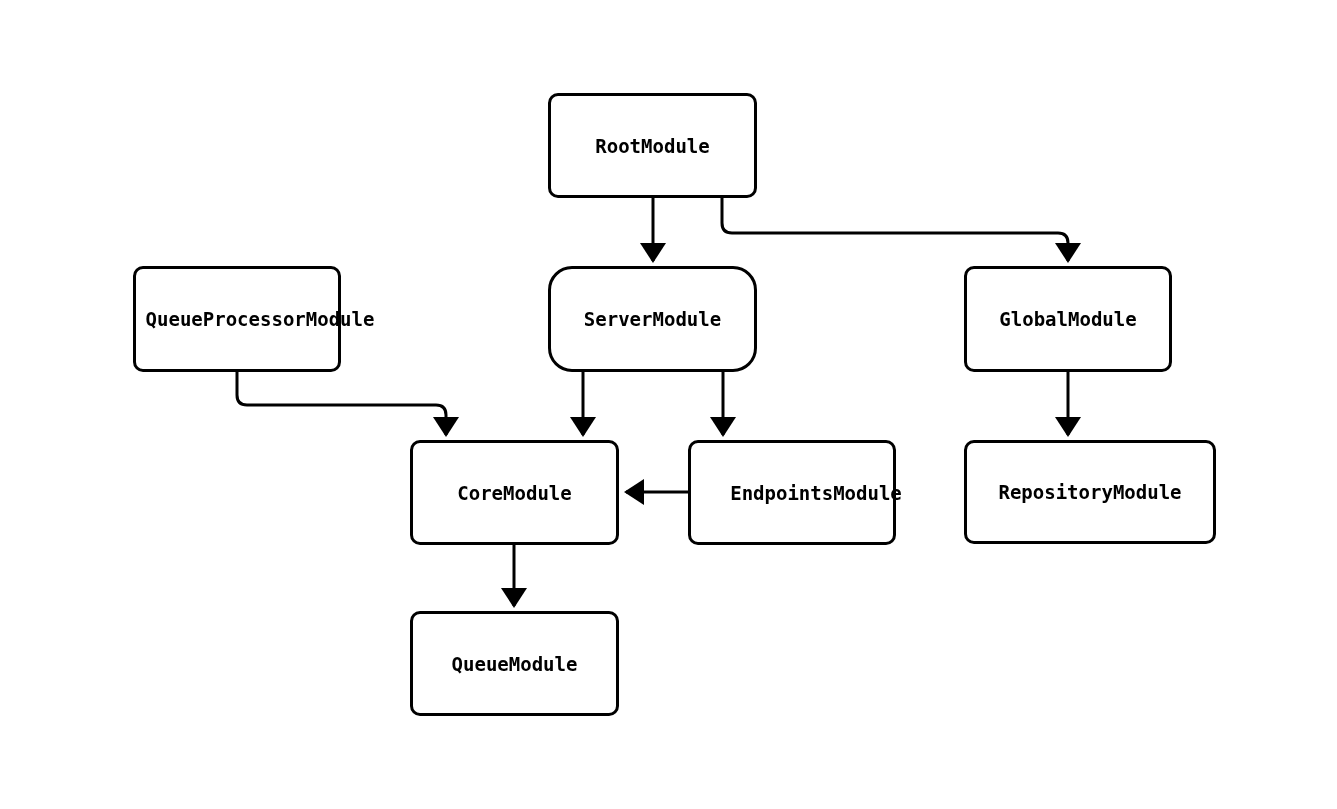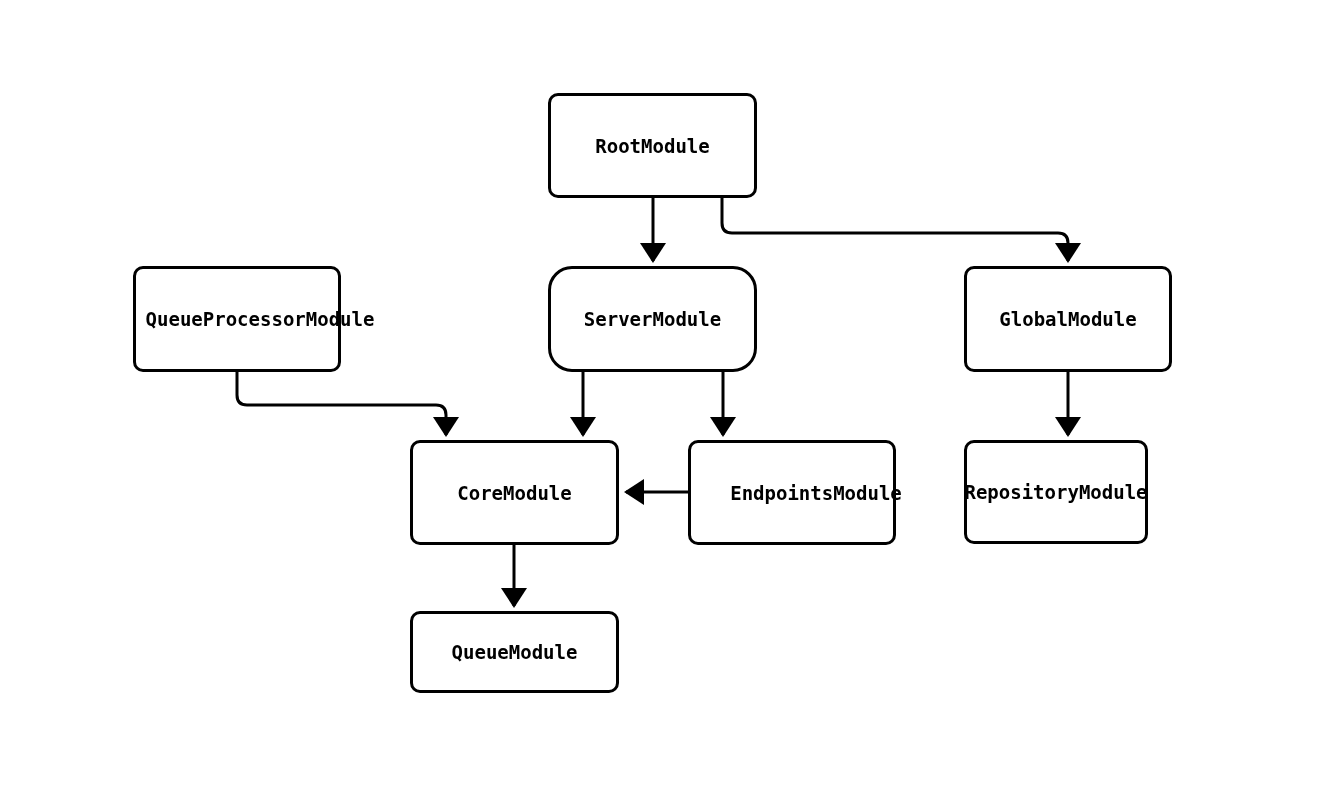--- a/index.html
+++ b/index.html
@@ -42,22 +42,22 @@
     font-size: 19px;
     line-height: 22px;
     color: #000000;
   }
   .n-root        { left: 548px; top:  93px; width: 209px; height: 105px; }
   .n-qproc      { left: 133px; top: 266px; width: 208px; height: 106px; padding-left: 46px; }
   .n-server      { left: 548px; top: 266px; width: 209px; height: 106px; border-radius: 24px; }
   .n-global      { left: 964px; top: 266px; width: 208px; height: 106px; }
   .n-core        { left: 410px; top: 440px; width: 209px; height: 105px; }
   .n-endpoints   { left: 688px; top: 440px; width: 208px; height: 105px; padding-left: 48px; }
-  .n-repository  { left: 964px; top: 440px; width: 184px; height: 104px; }
-  .n-queue       { left: 410px; top: 611px; width: 209px; height: 82px; }
+  .n-repository  { left: 964px; top: 440px; width: 252px; height: 104px; }
+  .n-queue       { left: 410px; top: 611px; width: 209px; height: 105px; }
 </style>
 </head>
 <body>
 
 <div class="canvas">
 
   <svg class="edges-layer" width="1337" height="809" viewBox="0 0 1337 809" xmlns="http://www.w3.org/2000/svg">
     <defs>
       <marker id="arrowhead" markerUnits="userSpaceOnUse" markerWidth="20" markerHeight="26" refX="18" refY="13" orient="auto">
         <path d="M0,0 L20,13 L0,26 Z" fill="#000000"></path>

